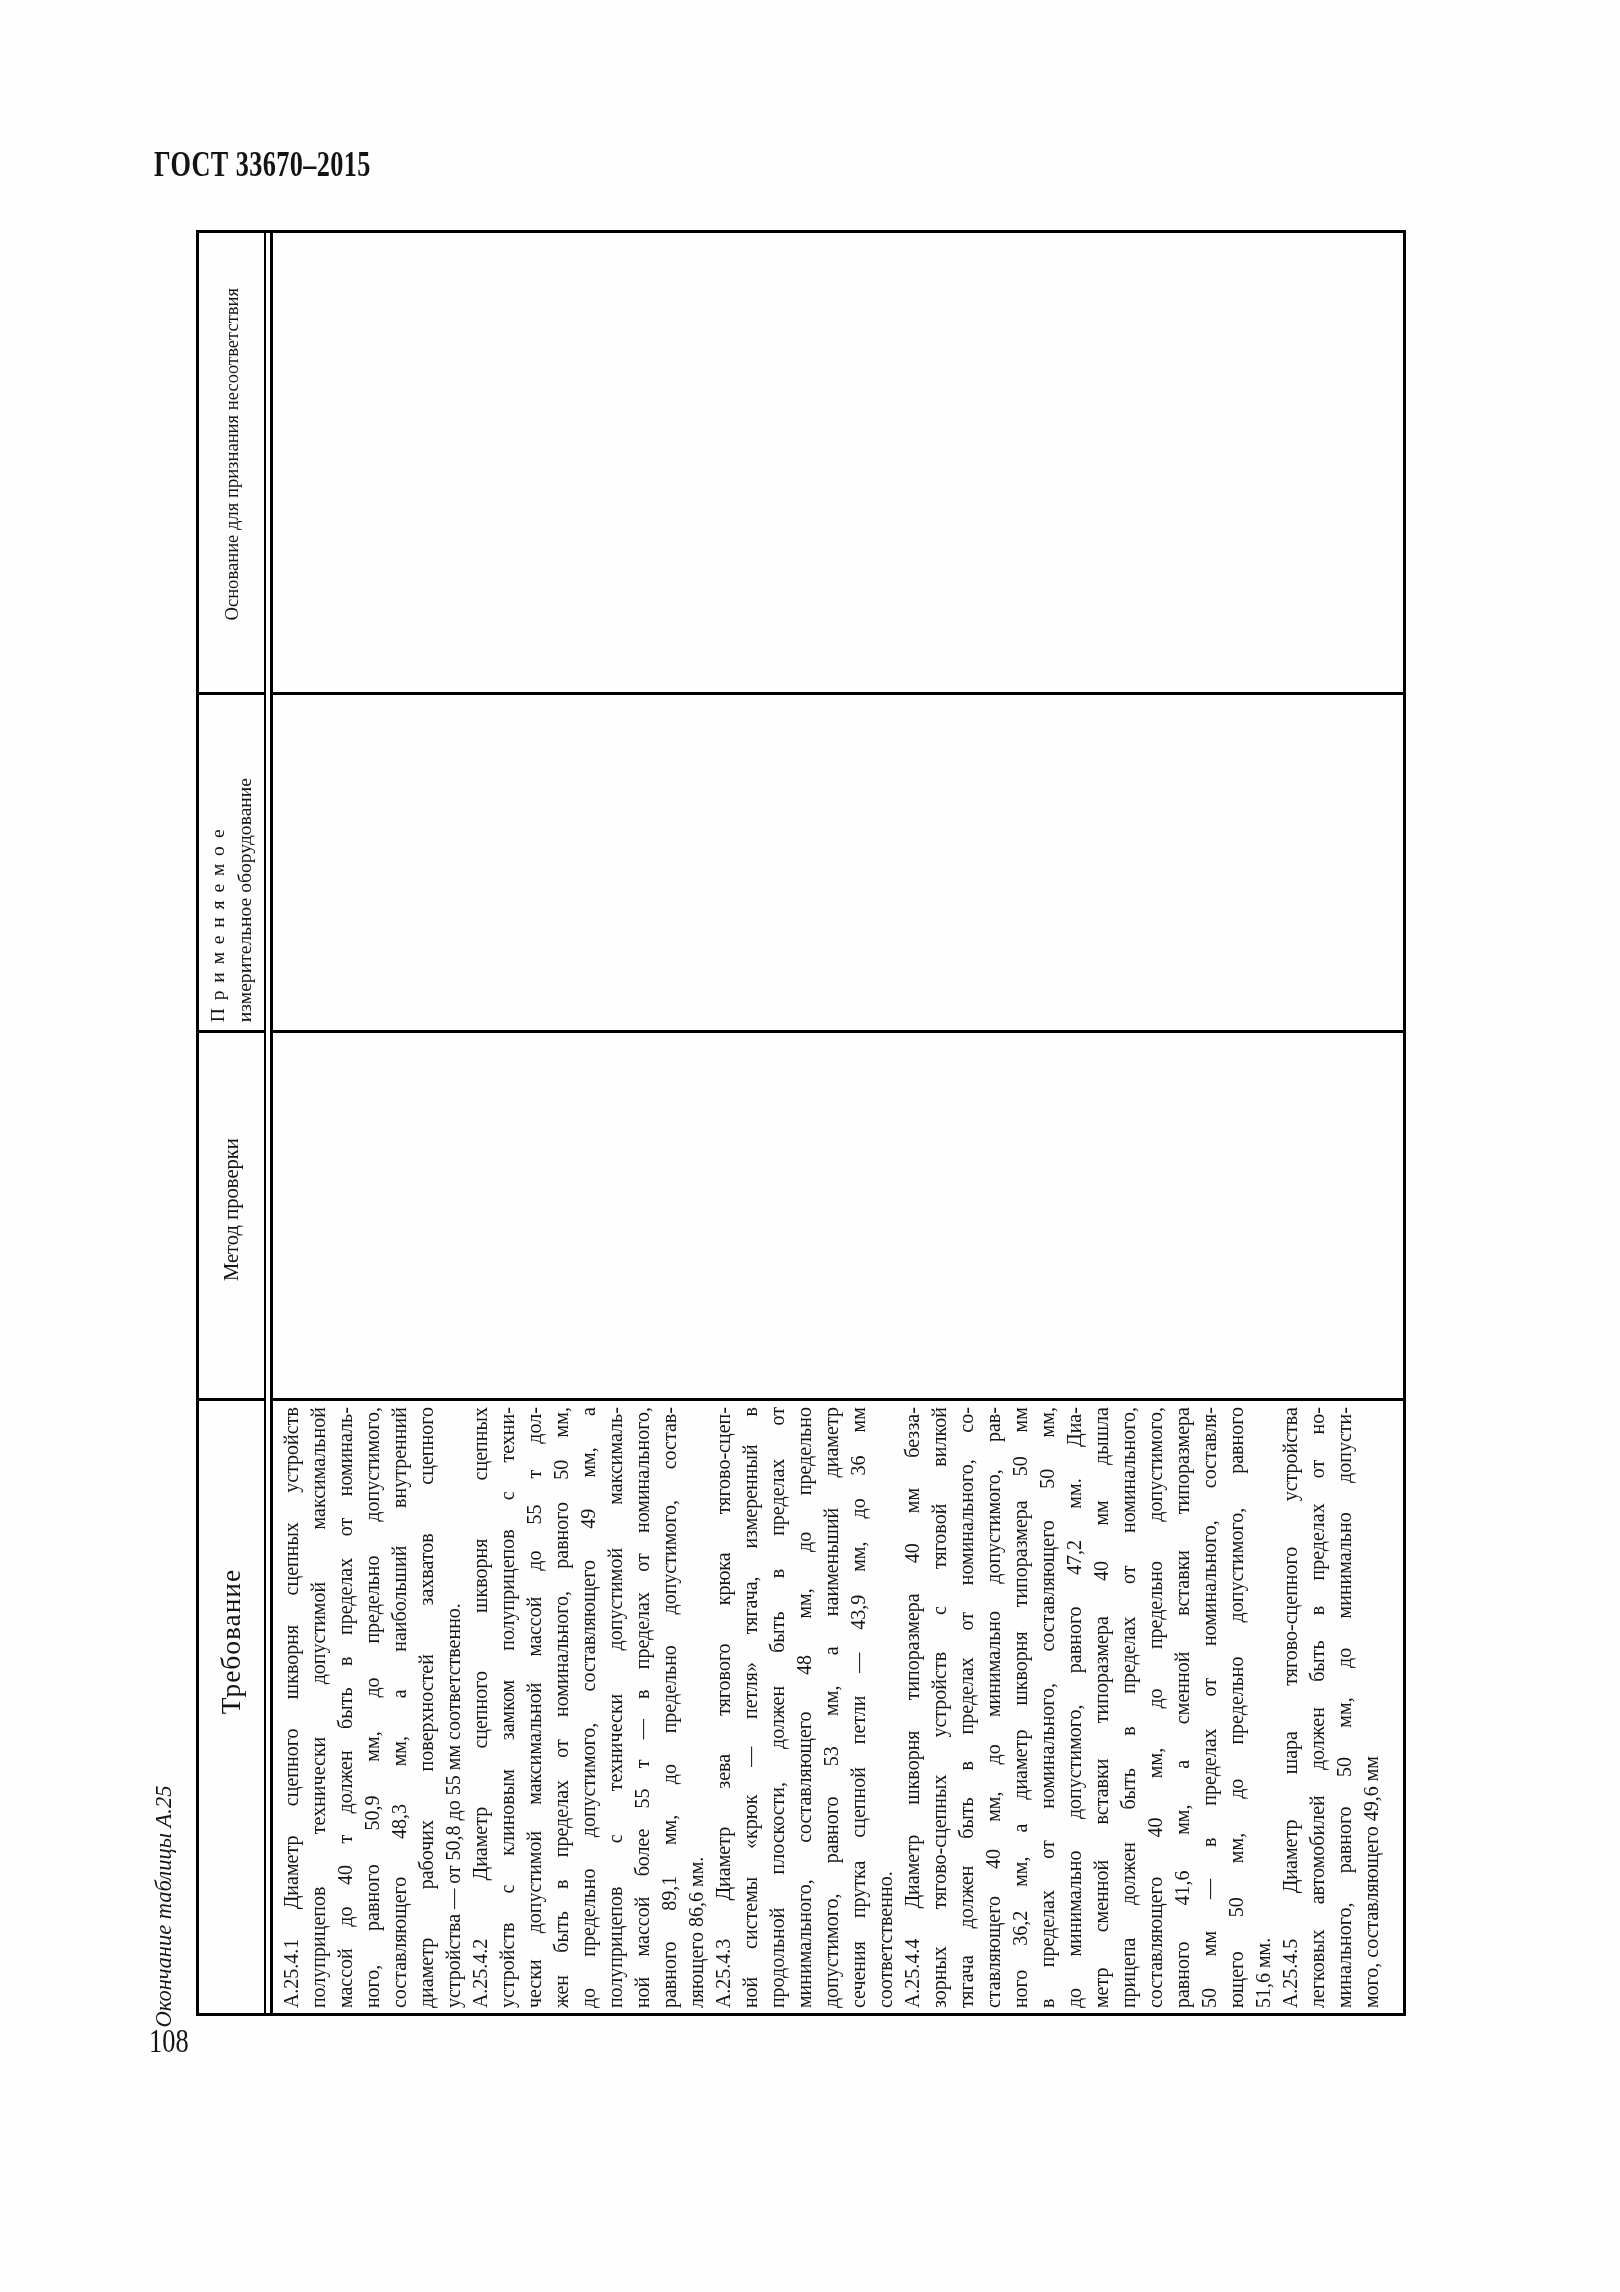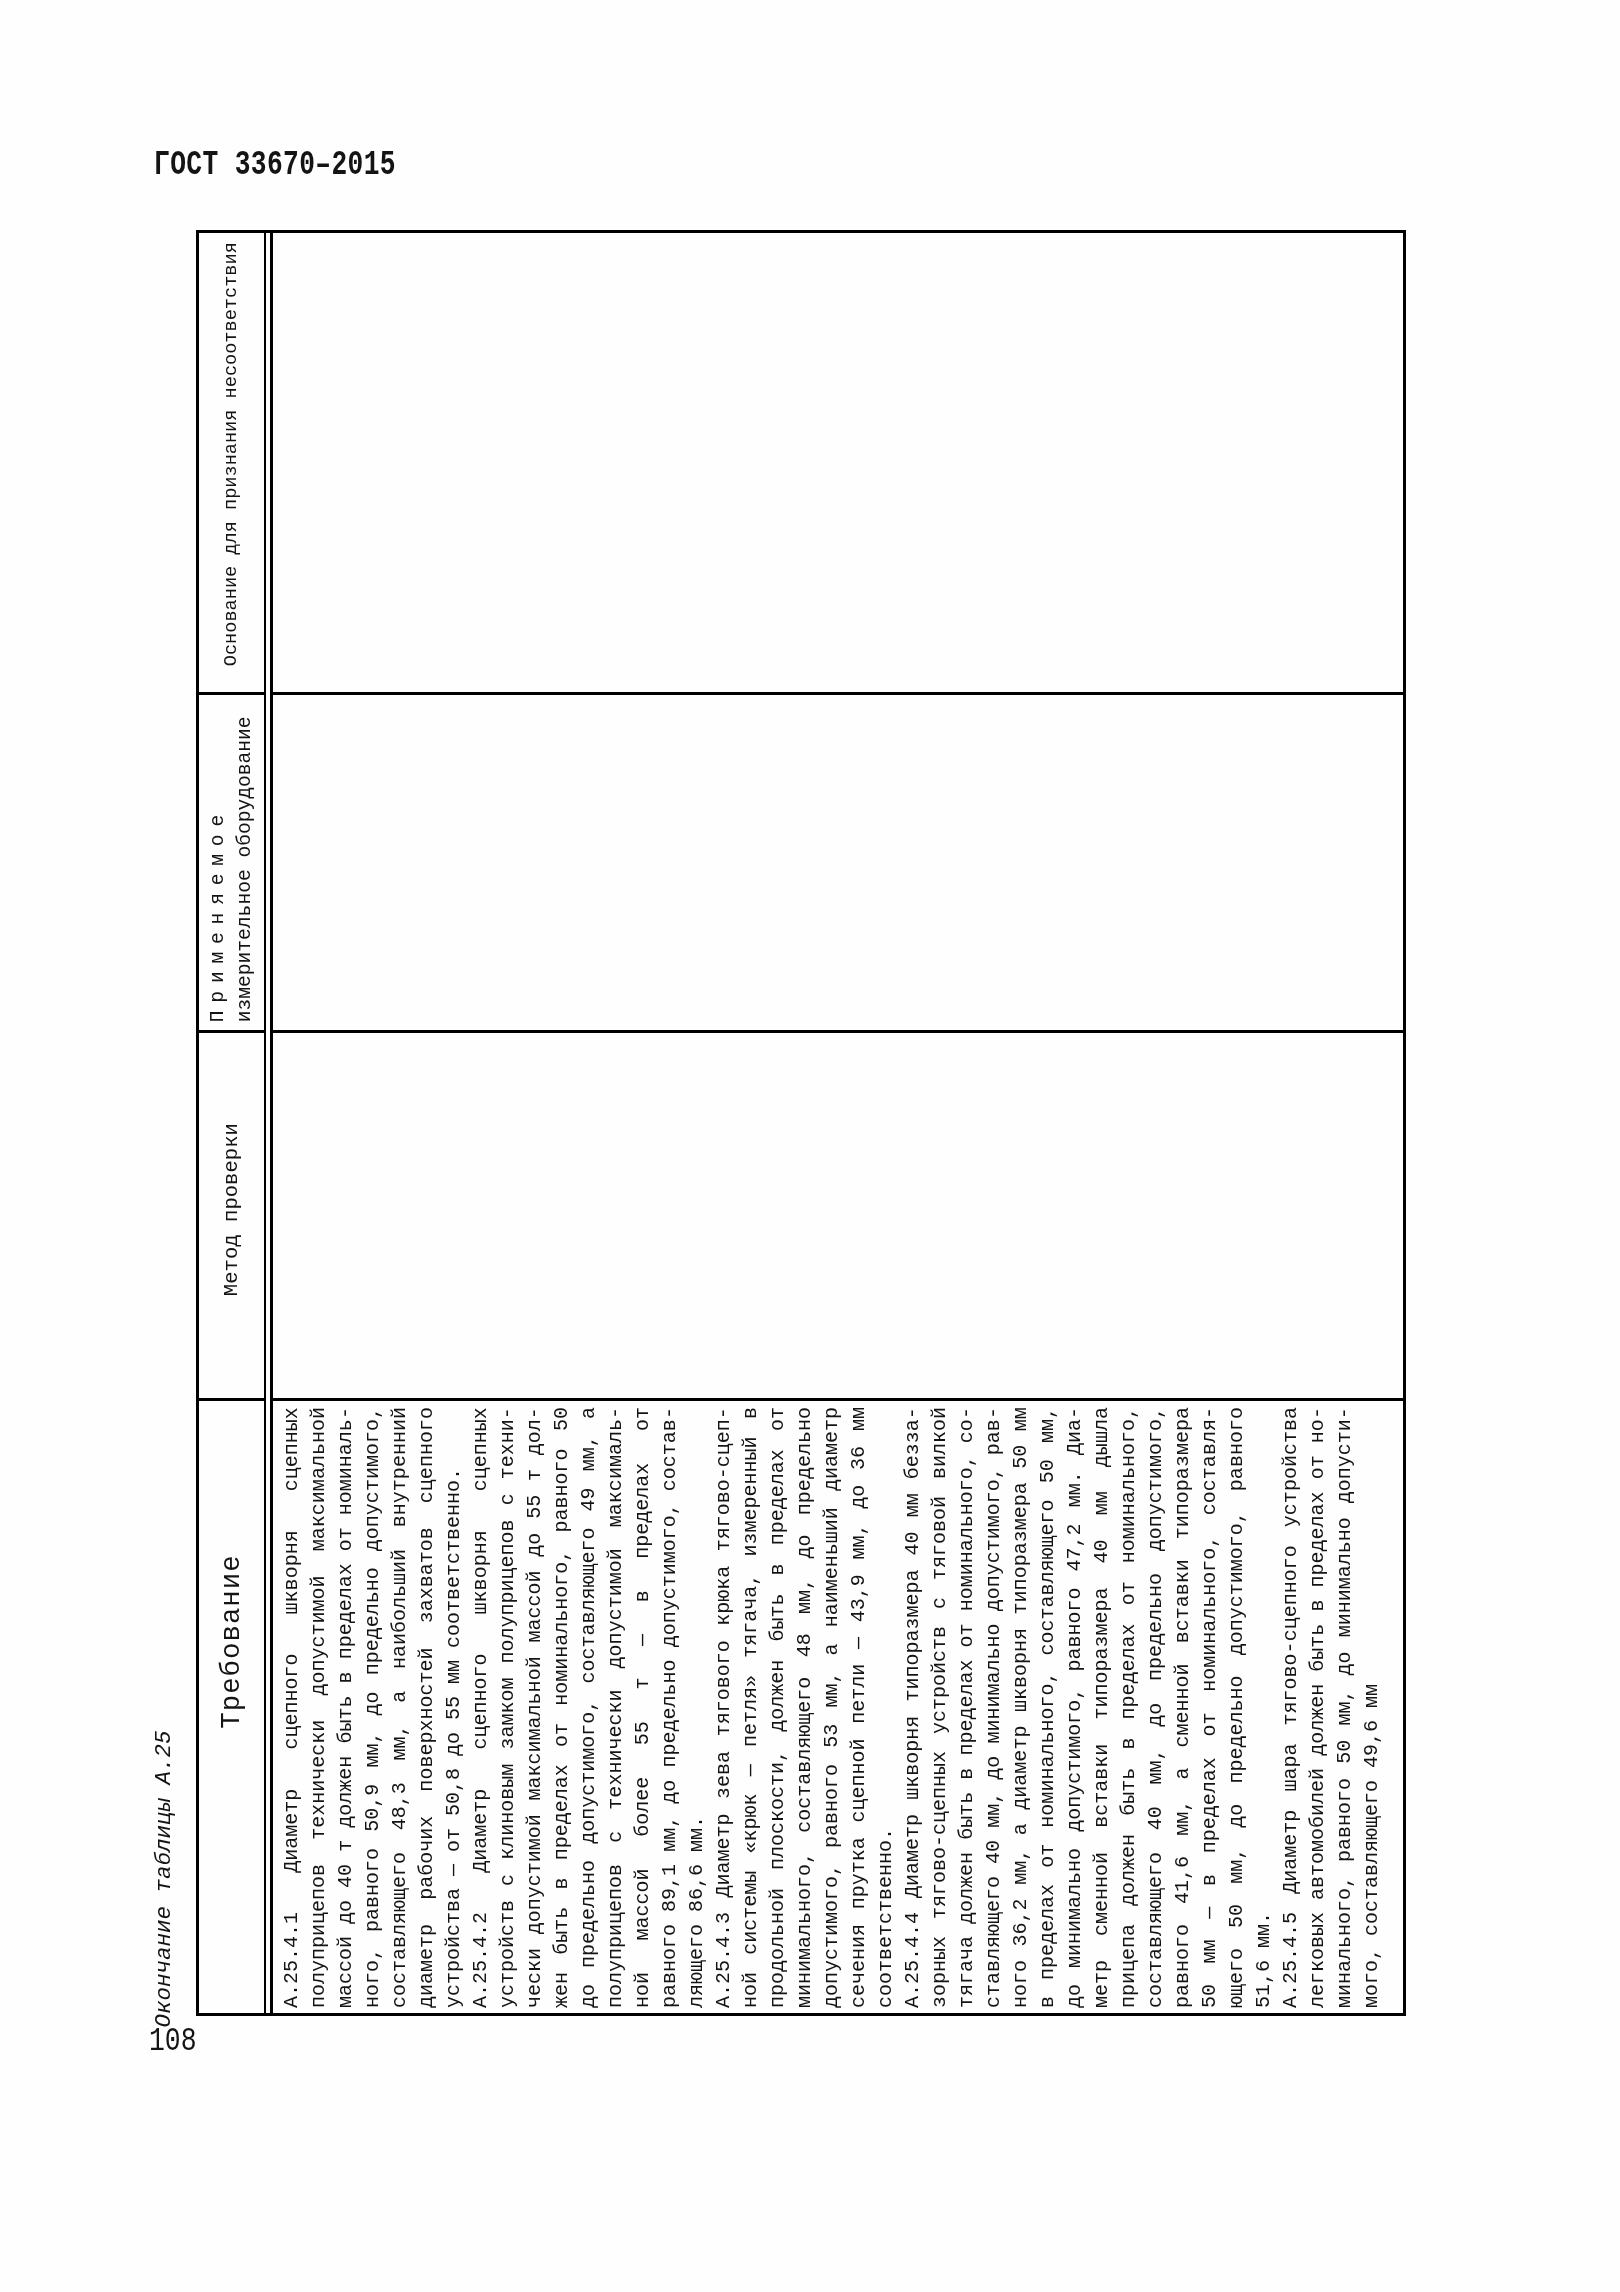--- a/index.html
+++ b/index.html
@@ -2,21 +2,21 @@
 <html><head>
 <meta charset="utf-8">
 <style>
   html,body { margin:0; padding:0; background:#888; }
   .page {
     position: relative;
     width: 1620px; height: 2293px;
     margin: 0 auto;
     background: #fefefe;
     overflow: hidden;
-    font-family: Liberation Mono, monospace;
+    font-family: Liberation Serif, serif;
     color: #141414;
   }
   .doc-header {
     position: absolute; left: 154px; top: 145px;
     font-size: 35px; font-weight: bold;
     transform: scaleX(0.75); transform-origin: left top;
     letter-spacing: 0.5px; white-space: nowrap;
   }
   .side-caption {
     position: absolute; left: 17.6px; top: 1866px;

